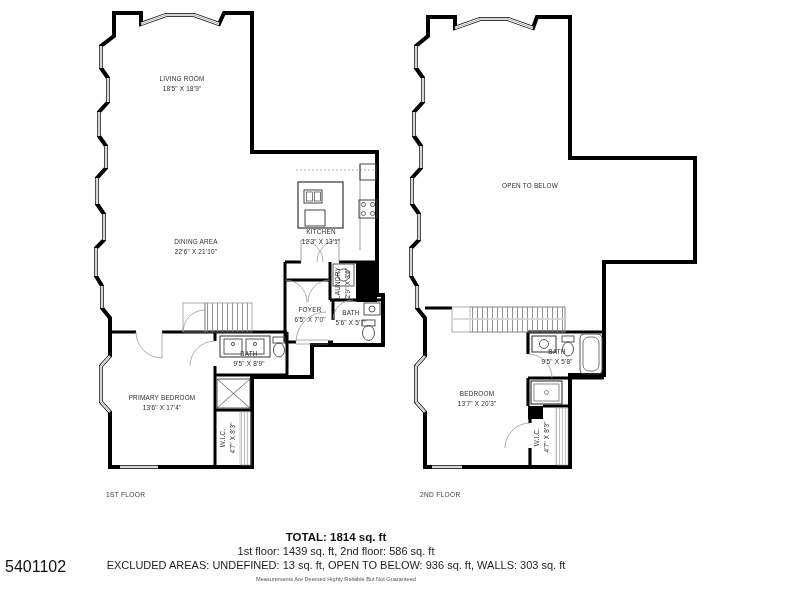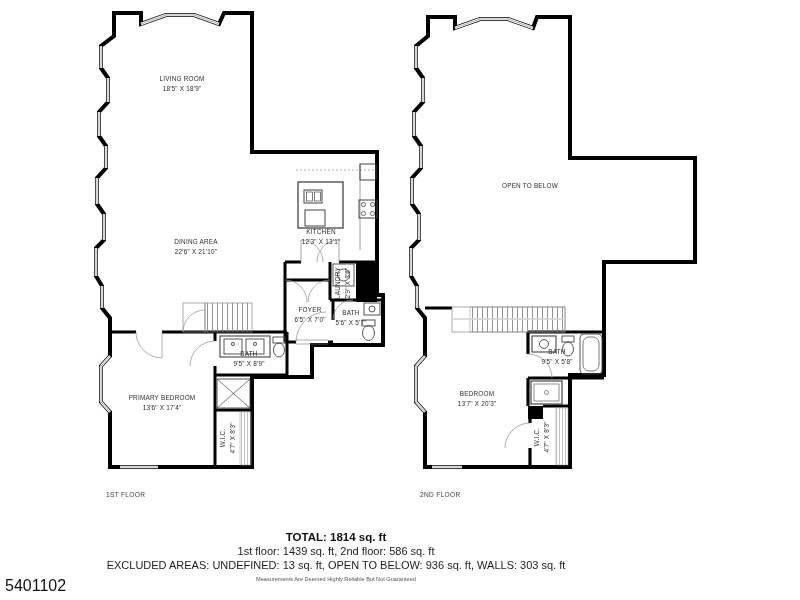--- a/index.html
+++ b/index.html
@@ -17,21 +17,21 @@
   .floorname{
     position:absolute;color:#3a3a3a;font-size:6.6px;letter-spacing:.3px;white-space:nowrap;
   }
   .summary{
     position:absolute;left:0;top:531px;width:672px;text-align:center;color:#111;
   }
   .summary .total{font-size:11.5px;font-weight:bold;margin-bottom:2px;}
   .summary .line{font-size:11px;margin-bottom:2px;color:#1c1c1c;}
   .summary .disclaimer{font-size:5.6px;color:#555;margin-top:5px;}
   .photo-id{
-    position:absolute;left:5px;top:577px;font-size:16px;color:#111;
+    position:absolute;left:5px;top:558px;font-size:16px;color:#111;
   }
 </style>
 </head>
 <body>
 
 <svg id="plan-svg" width="800" height="600" viewBox="0 0 800 600">
   <defs>
     <pattern id="stairHatch" width="5" height="40" patternUnits="userSpaceOnUse">
       <path d="M2.5 0 V40" stroke="#777" stroke-width="0.8"></path>
     </pattern>

